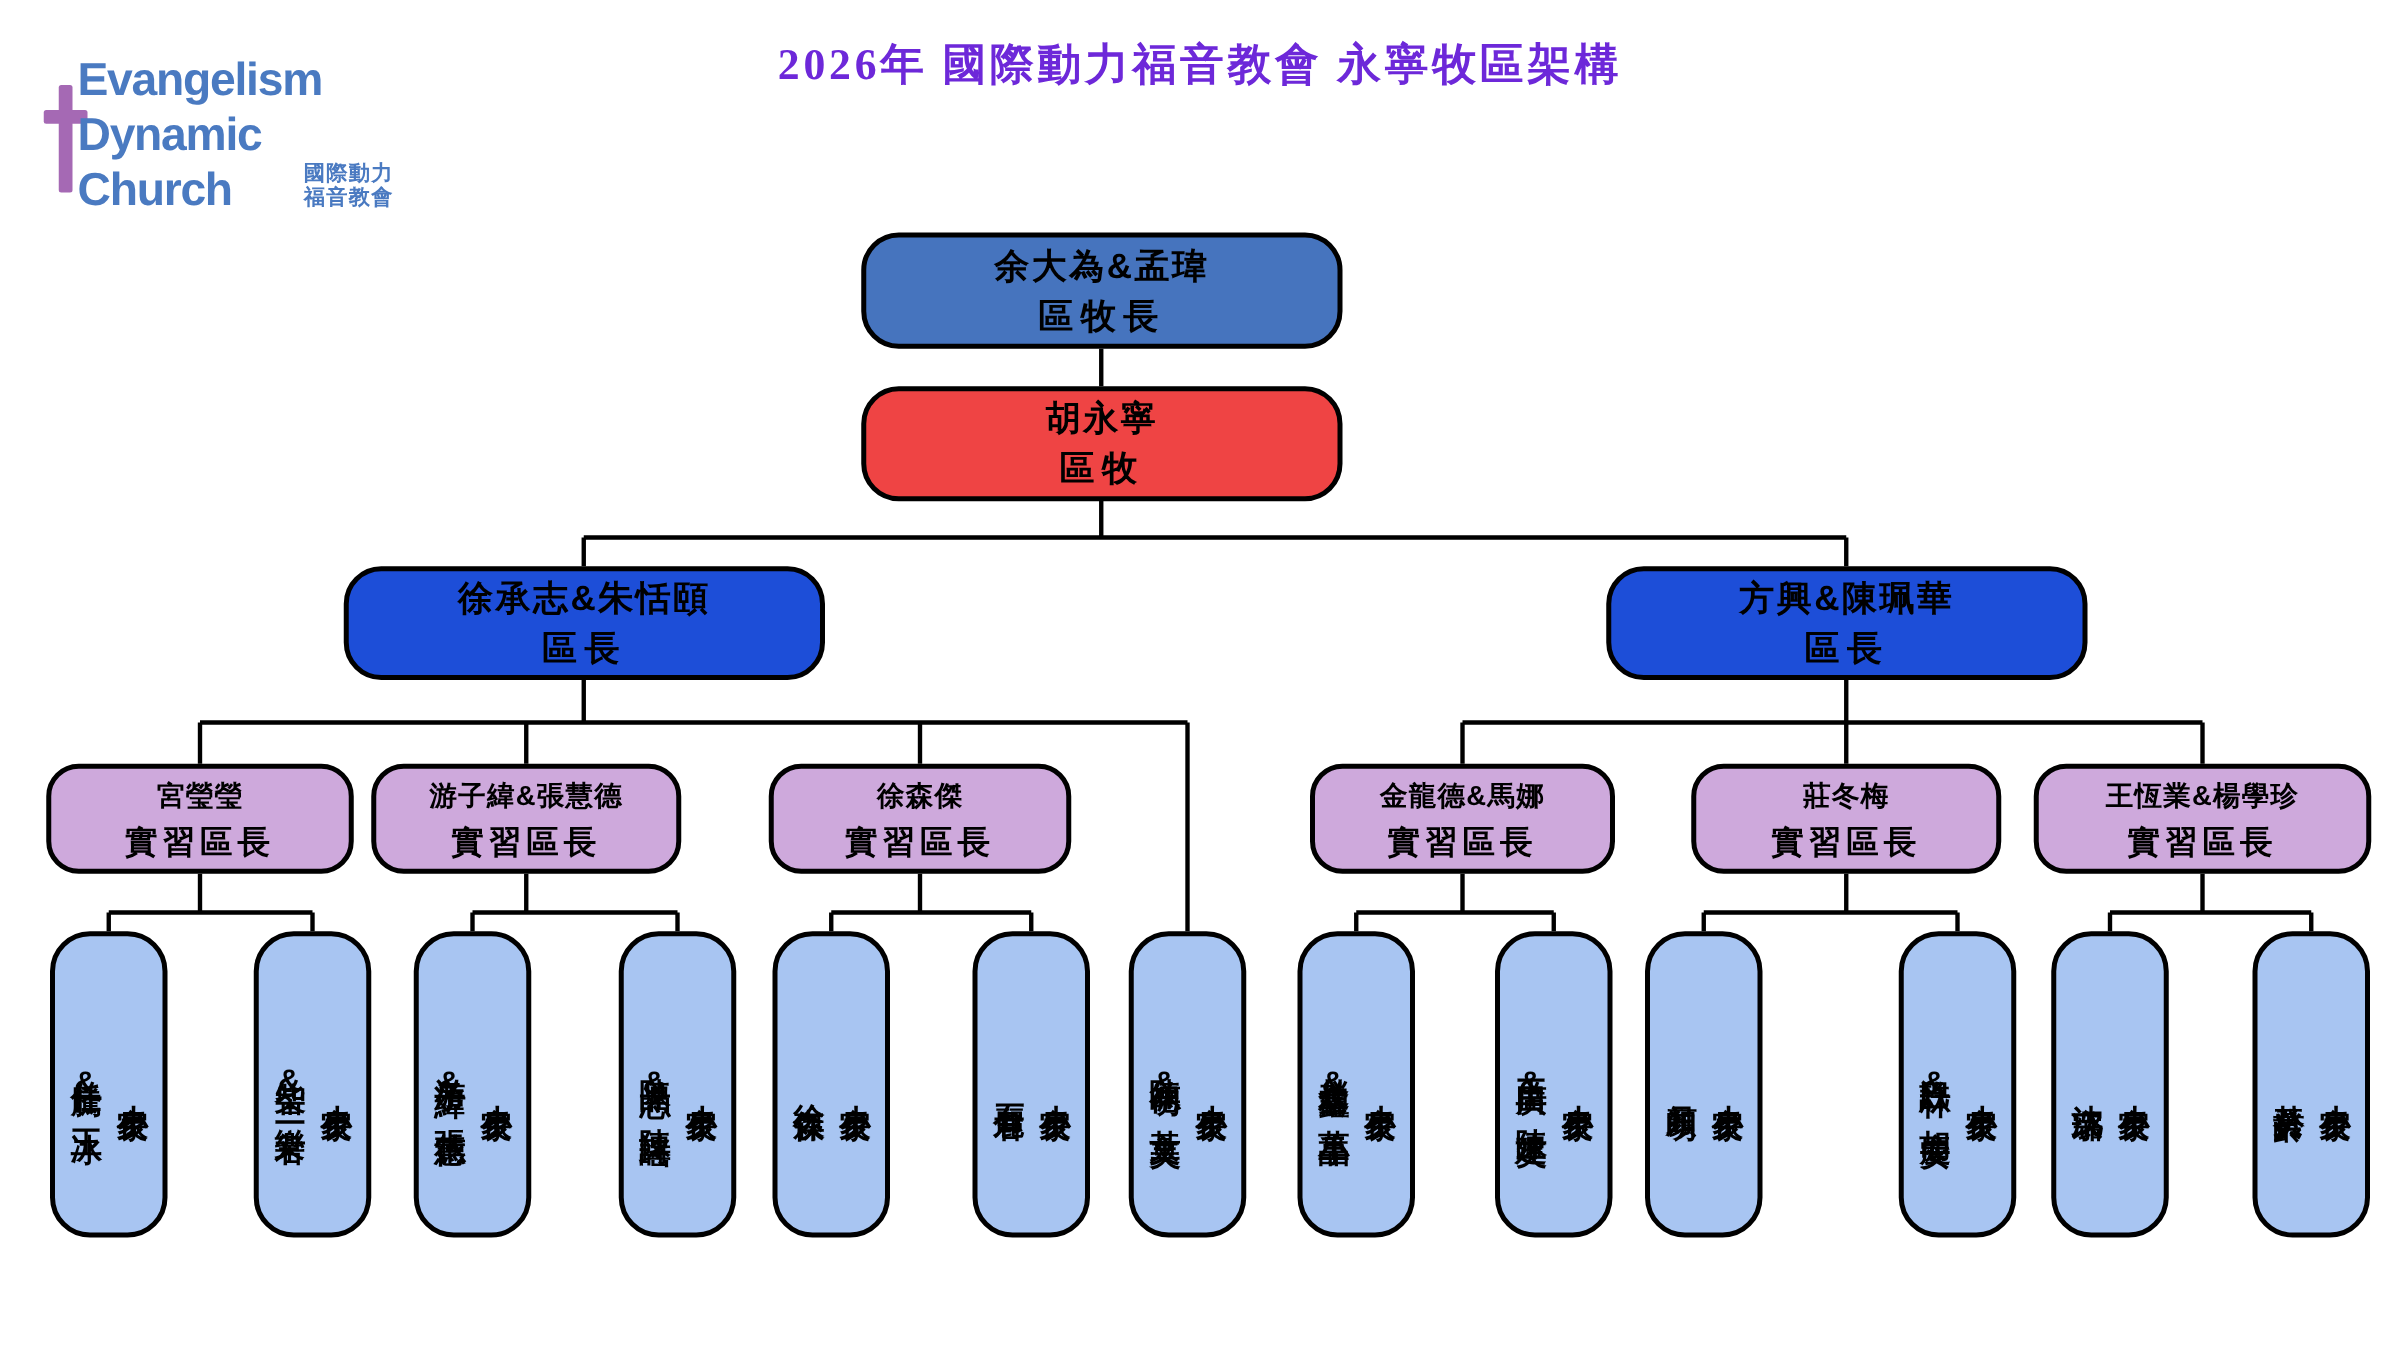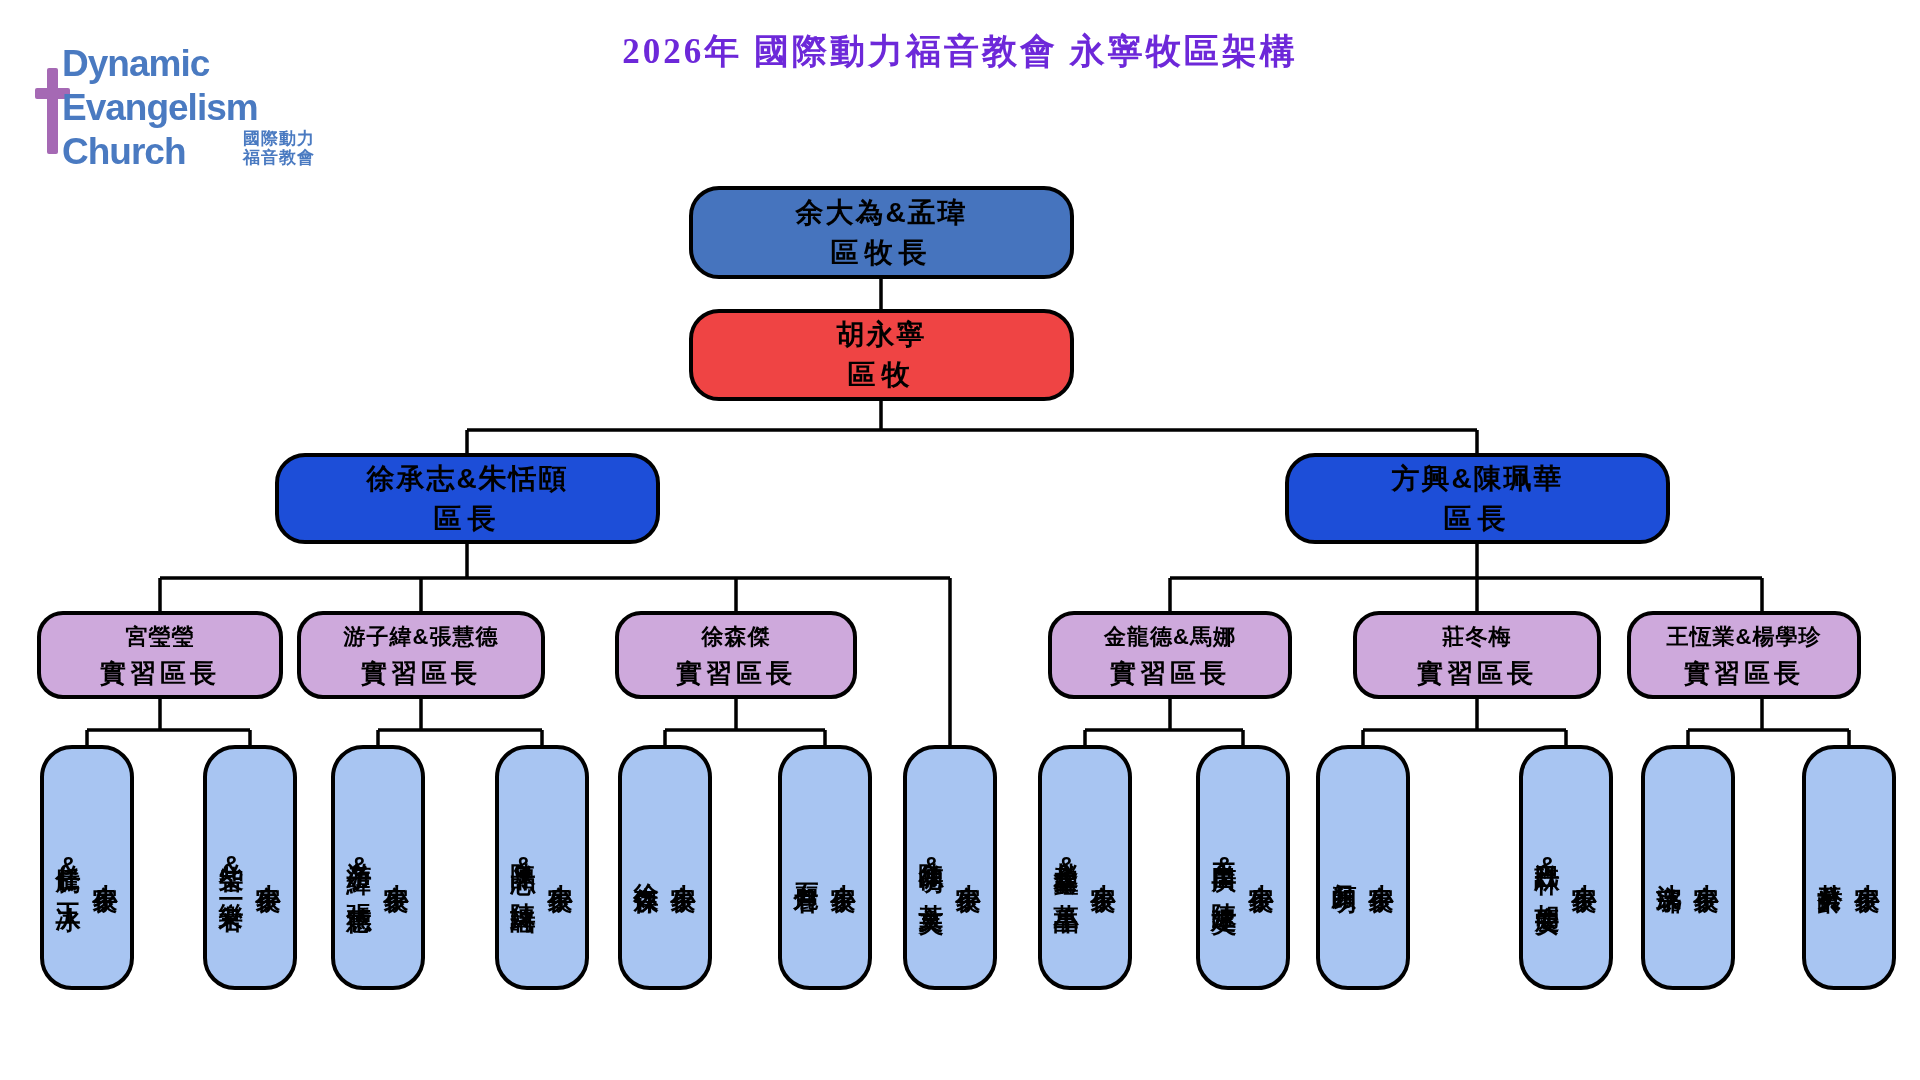--- a/index.html
+++ b/index.html
@@ -49,22 +49,22 @@
 </style>
 </head>
 <body>
 
 <div id="stage">
 
   <div id="logo">
     <span class="cross-v"></span>
     <span class="cross-h"></span>
     <div class="en">
+      <div>Evangelism</div>
       <div>Dynamic</div>
-      <div>Evangelism</div>
       <div>Church</div>
     </div>
     <div class="cjk">
       <div>國際動力</div>
       <div>福音教會</div>
     </div>
   </div>
 
   <div id="title">2026年 國際動力福音教會 永寧牧區架構</div>
 
@@ -116,21 +116,21 @@
     <div class="ttl">實習區長</div>
   </div>
   <div class="box lvl4" style="left:1048px; top:611px; width:244px; height:88px;">
     <div class="nm">金龍德&amp;馬娜</div>
     <div class="ttl">實習區長</div>
   </div>
   <div class="box lvl4" style="left:1353px; top:611px; width:248px; height:88px;">
     <div class="nm">莊冬梅</div>
     <div class="ttl">實習區長</div>
   </div>
-  <div class="box lvl4" style="left:1627px; top:611px; width:234px; height:88px;">
+  <div class="box lvl4" style="left:1627px; top:611px; width:270px; height:88px;">
     <div class="nm">王恆業&amp;楊學珍</div>
     <div class="ttl">實習區長</div>
   </div>
 
   <div class="leaf" style="left:40px; top:745px;">
     <div class="vnm">任騰&amp;王冰</div>
     <div class="vttl">小家長</div>
   </div>
   <div class="leaf" style="left:203px; top:745px;">
     <div class="vnm">柴智&amp;樂一君</div>

